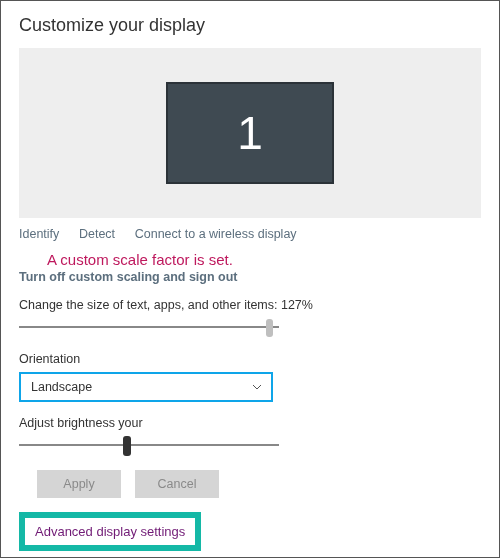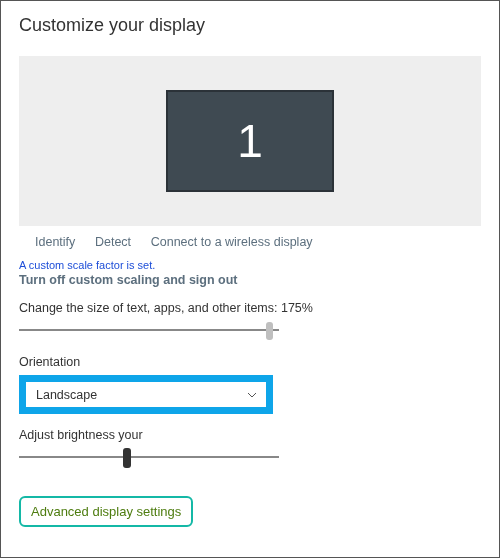--- a/index.html
+++ b/index.html
@@ -11,21 +11,21 @@
     width: 500px;
     height: 558px;
     border: 1px solid #555;
     padding: 14px 18px;
     position: relative;
   }
   .title {
     font-size: 18px;
     font-weight: 400;
     color: #333;
-    margin-bottom: 20px;
+    margin-bottom: 12px;
   }
   .preview-area {
     background: #eeeeee;
     height: 170px;
     display: flex;
     align-items: center;
     justify-content: center;
     margin-bottom: 8px;
   }
   .monitor-tile {
@@ -34,32 +34,33 @@
     background: #3f4a52;
     border: 2px solid #2b3238;
     display: flex;
     align-items: center;
     justify-content: center;
     color: #fff;
     font-size: 46px;
     font-weight: 300;
   }
   .link-row {
-    margin: 8px 0 10px 16px;
+    margin: 8px 0 10px 0;
   }
   .link {
     color: #5c6f7e;
     font-size: 12.5px;
     margin-right: 16px;
     cursor: pointer;
   }
   .warning {
-    color: #1d4ed8;
-    font-size: 11px;
+    color: #be185d;
+    font-size: 15px;
     margin-bottom: 2px;
+    margin-left: 28px;
   }
   .sub-link {
     color: #5c6f7e;
     font-size: 12.5px;
     margin-bottom: 14px;
     cursor: pointer;
     font-weight: bold;
   }
   .label {
     color: #333;
@@ -88,22 +89,22 @@
     border-radius: 3px;
   }
   .slider-thumb.dark {
     background: #333;
     width: 8px;
     height: 20px;
     top: 0;
   }
   .dropdown {
     width: 254px;
-    height: 39px;
-    border: 7px solid #0ea5e9;
+    height: 30px;
+    border: 2px solid #0ea5e9;
     display: flex;
     align-items: center;
     justify-content: space-between;
     padding: 0 8px 0 10px;
     font-size: 12.5px;
     color: #333;
     margin-bottom: 14px;
     cursor: pointer;
     background: #fff;
   }
@@ -119,25 +120,25 @@
     height: 28px;
     background: #d5d5d5;
     color: #8a8a8a;
     font-size: 12.5px;
     display: flex;
     align-items: center;
     justify-content: center;
     border: none;
   }
   .highlight-box {
-    border: 2px solid #14b8a6;
-    border-radius: 6px;
+    border: 6px solid #14b8a6;
+    border-radius: 0;
     padding: 6px 10px;
     display: inline-block;
-    color: #4d7c0f;
+    color: #701a75;
     font-size: 13px;
     cursor: pointer;
   }
 </style>
 </head>
 <body>
 
 
 
 <div class="title">Customize your display</div>
@@ -150,21 +151,21 @@
 
 <div class="link-row">
   <span class="link">Identify</span>
   <span class="link">Detect</span>
   <span class="link">Connect to a wireless display</span>
 </div>
 
 <div class="warning">A custom scale factor is set.</div>
 <div class="sub-link">Turn off custom scaling and sign out</div>
 
-<div class="label">Change the size of text, apps, and other items: 175%</div>
+<div class="label">Change the size of text, apps, and other items: 127%</div>
 <div class="slider">
   <div class="slider-track"></div>
   <div class="slider-thumb" style="left:95%"></div>
 </div>
 
 <div class="label">Orientation</div>
 <div class="dropdown">
   <span>Landscape</span>
   <span class="chevron">
     <svg width="12" height="12" viewBox="0 0 12 12">
@@ -173,18 +174,20 @@
   </span>
 </div>
 
 <div class="label">Adjust brightness your</div>
 <div class="slider">
   <div class="slider-track"></div>
   <div class="slider-thumb dark" style="left:40%"></div>
 </div>
 
 <div class="button-row">
+  <button class="btn">Apply</button>
+  <button class="btn">Cancel</button>
 </div>
 
 <div class="highlight-box">Advanced display settings</div>
 
 
 
 
 </body></html>

